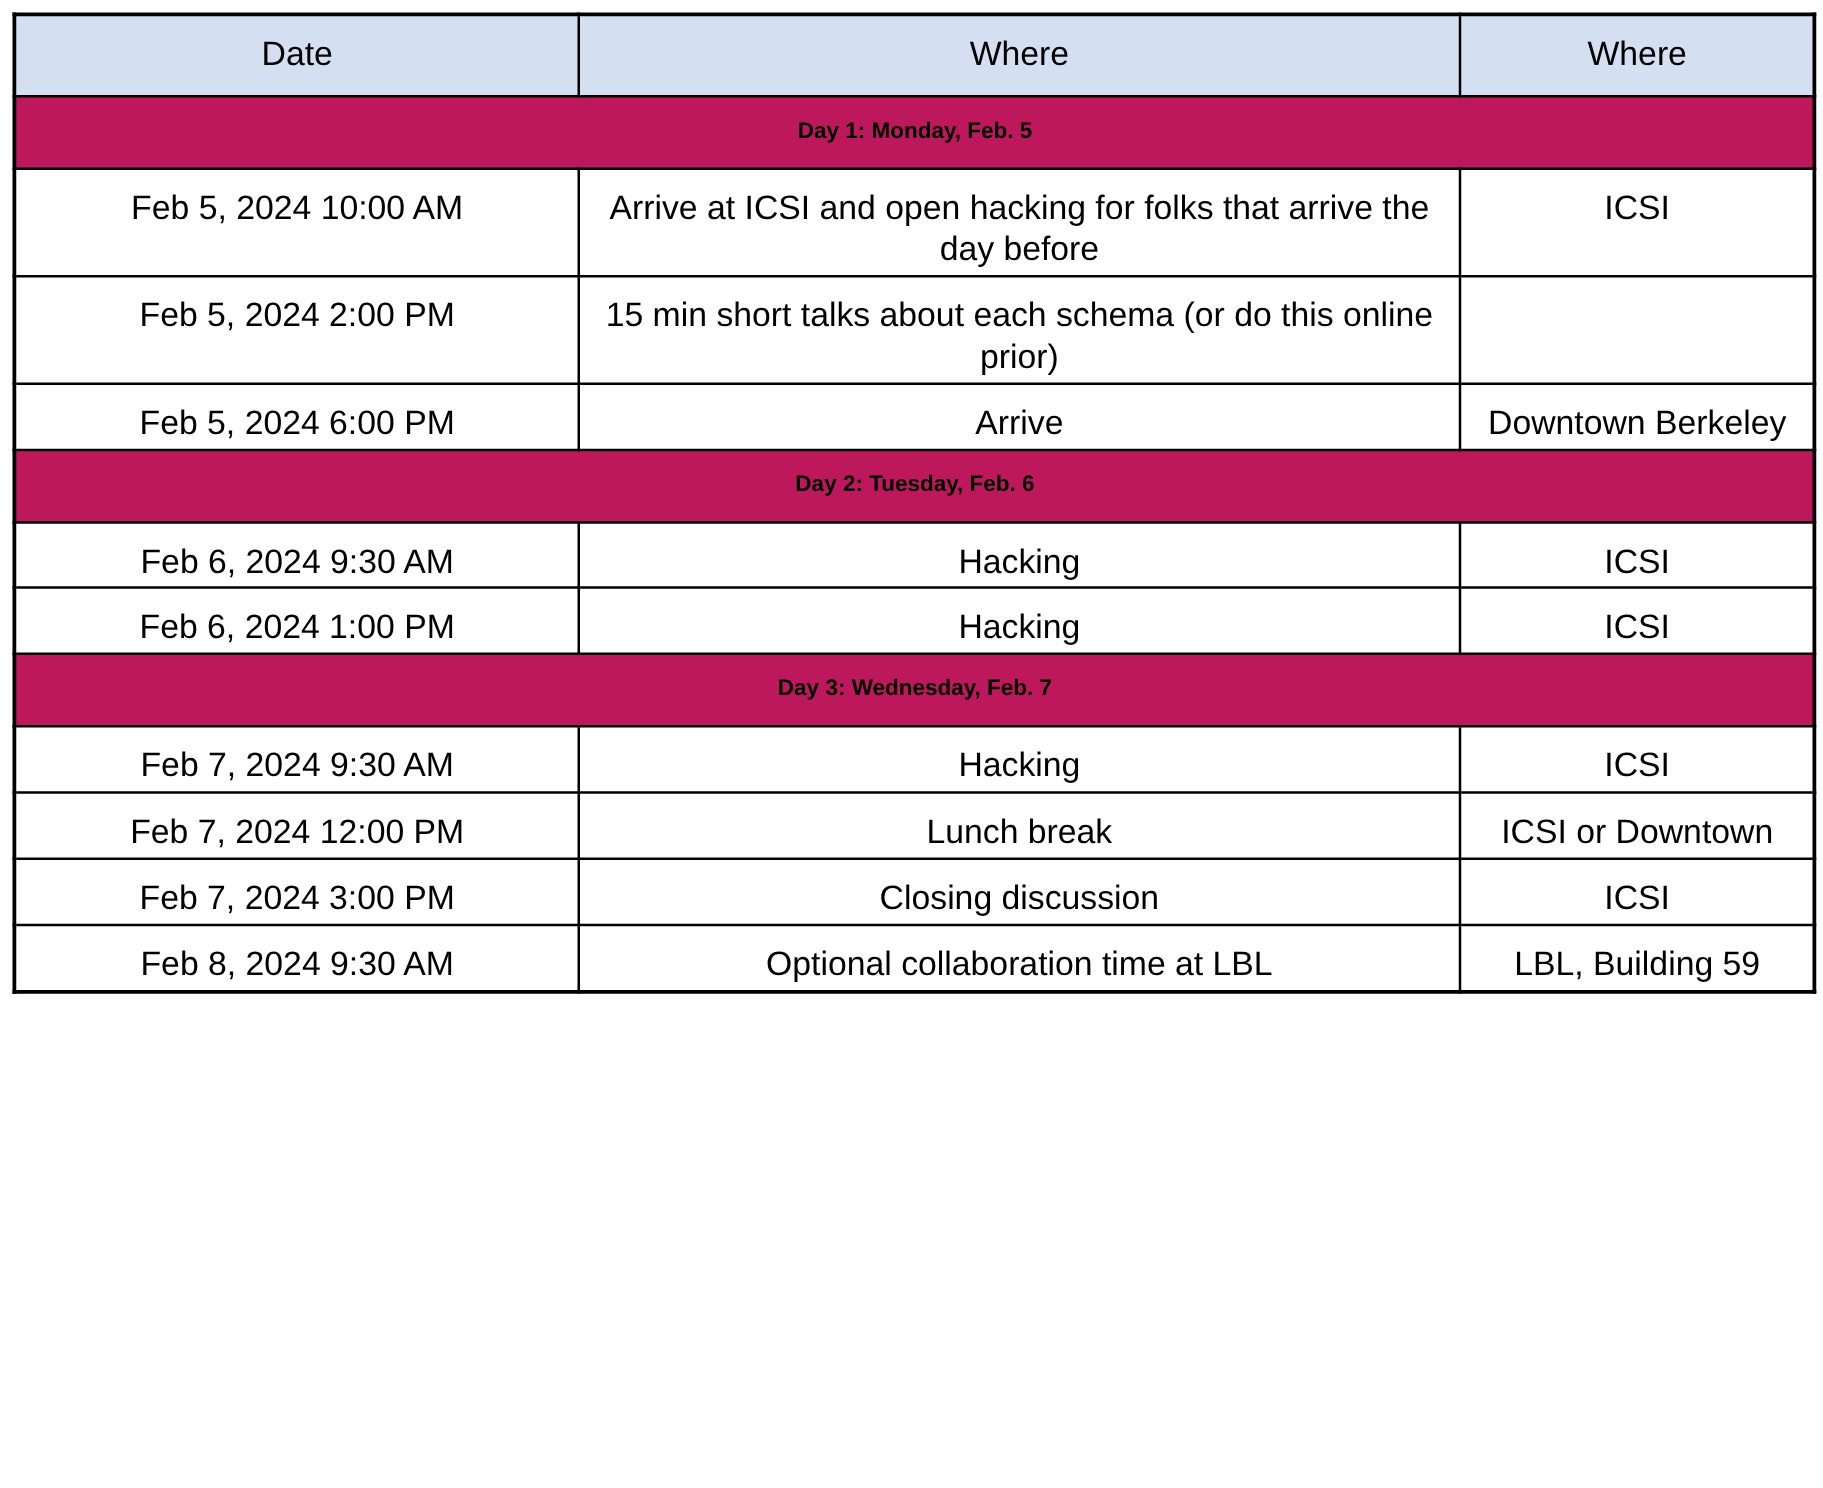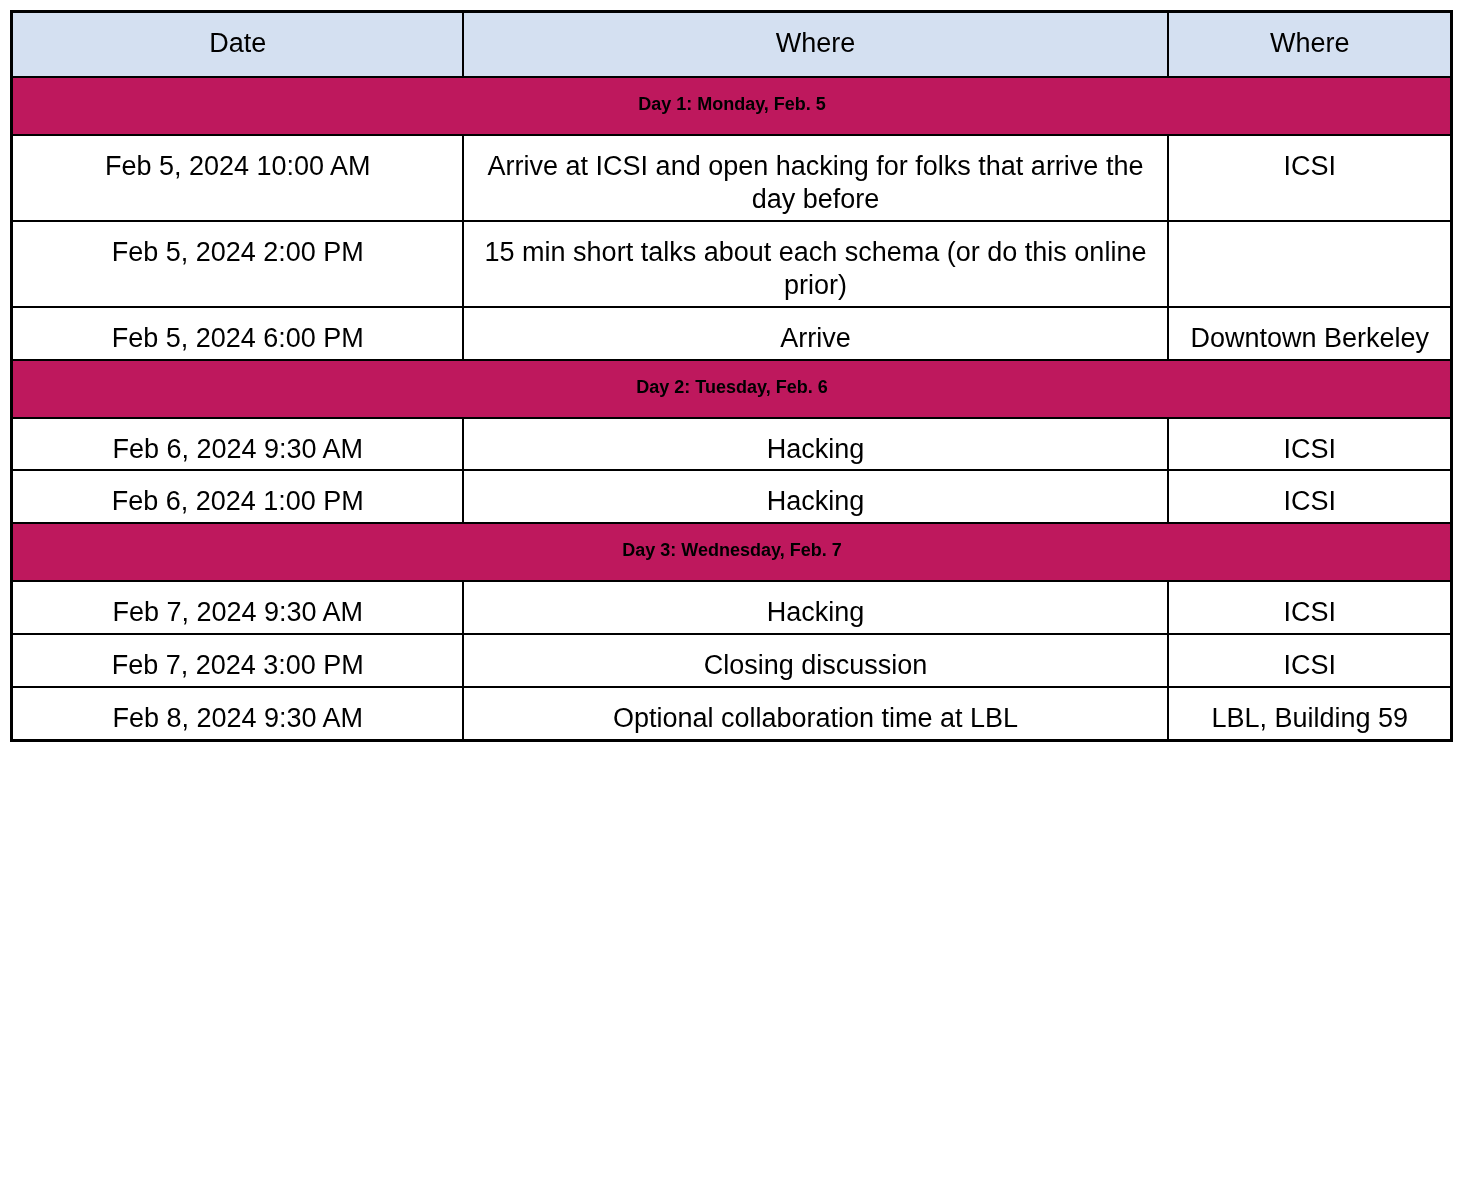--- a/index.html
+++ b/index.html
@@ -122,20 +122,25 @@
         </tr>
         <tr class="section">
           <td colspan="3"><span>Day 3: Wednesday, Feb. 7</span></td>
         </tr>
         <tr class="entry">
           <td class="cell-date">Feb 7, 2024 9:30 AM</td>
           <td class="cell-what">Hacking</td>
           <td class="cell-where">ICSI</td>
         </tr>
         <tr class="entry">
+          <td class="cell-date">Feb 7, 2024 12:00 PM</td>
+          <td class="cell-what">Lunch break</td>
+          <td class="cell-where">ICSI or Downtown</td>
+        </tr>
+        <tr class="entry">
           <td class="cell-date">Feb 7, 2024 3:00 PM</td>
           <td class="cell-what">Closing discussion</td>
           <td class="cell-where">ICSI</td>
         </tr>
         <tr class="entry">
           <td class="cell-date">Feb 8, 2024 9:30 AM</td>
           <td class="cell-what">Optional collaboration time at LBL</td>
           <td class="cell-where">LBL, Building 59</td>
         </tr>
       </tbody>

